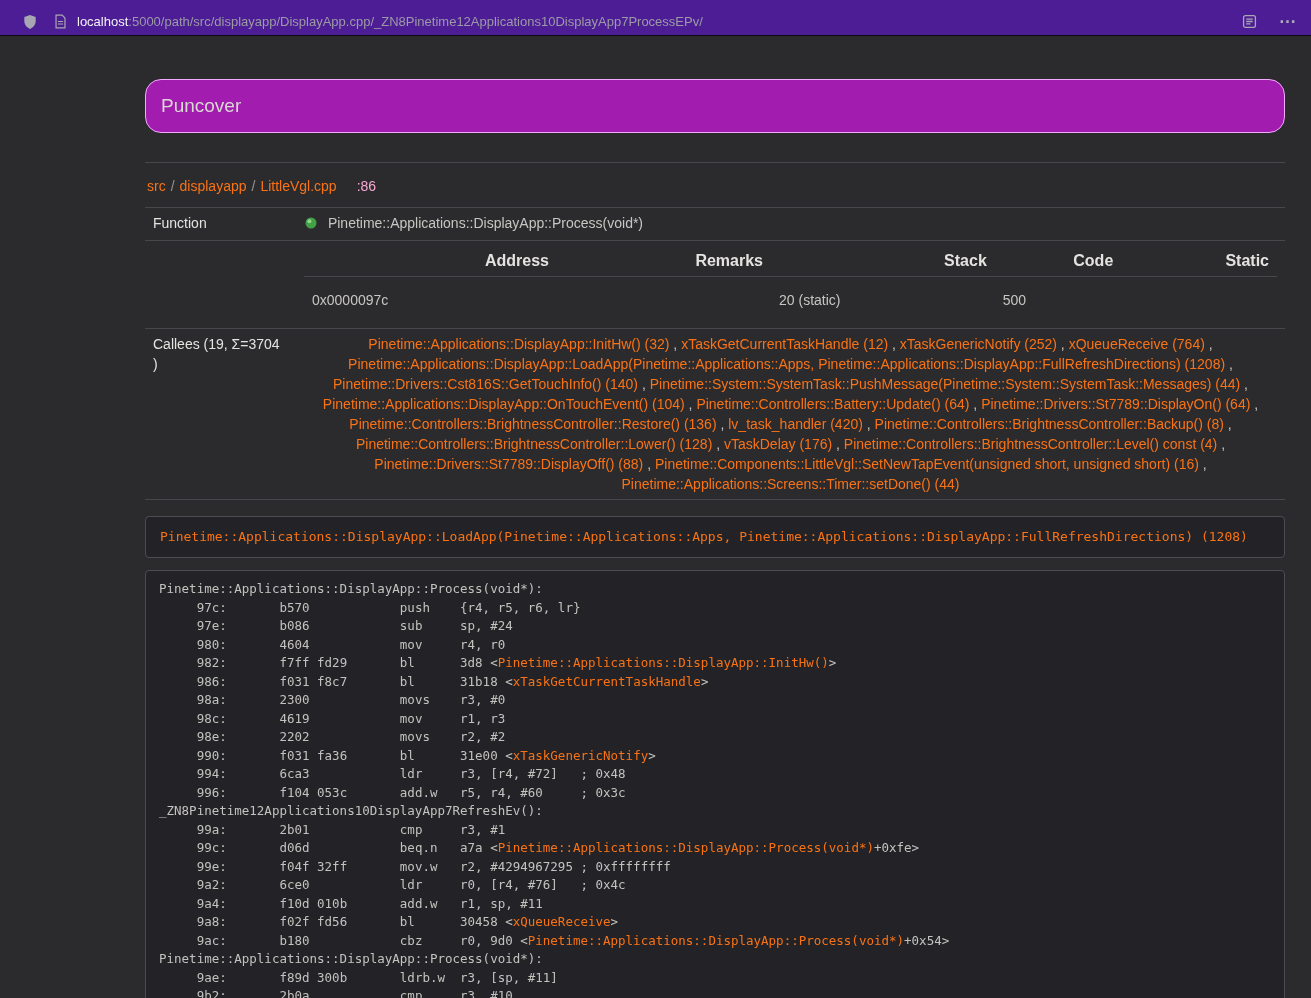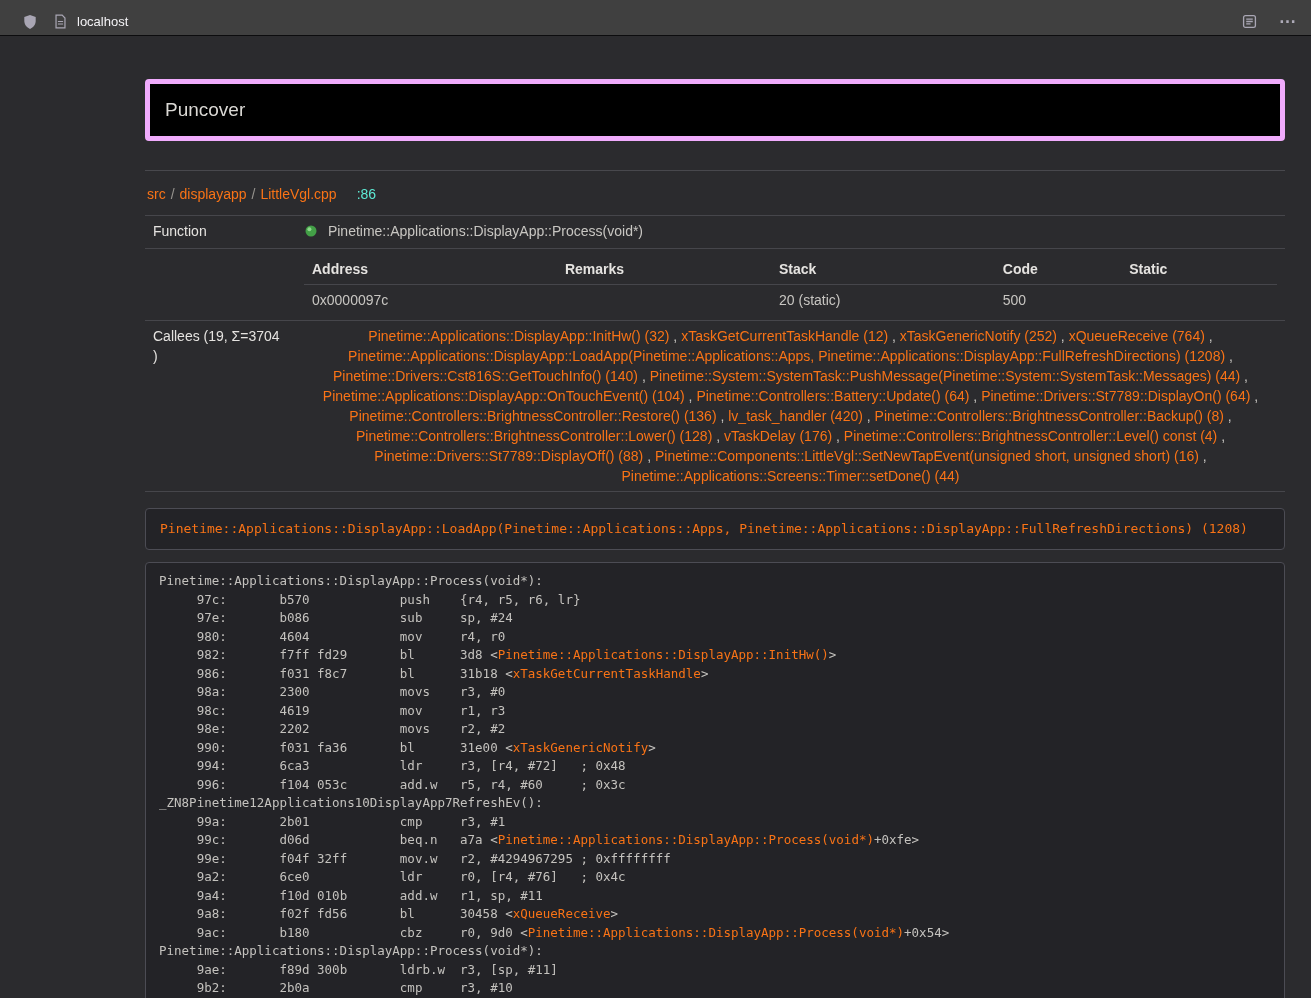--- a/index.html
+++ b/index.html
@@ -7,50 +7,50 @@
   body {
     width: 1311px; height: 998px; overflow: hidden;
     background: #2b2b2e;
     font-family: "Liberation Sans", sans-serif;
     font-size: 14px; color: #c8c6c2;
   }
   a { color: #f97316; text-decoration: none; }
 
   
   .chrome {
-    height: 36px; background: #404040; border-bottom: 1px solid #0c0c0e;
+    height: 36px; background: #4c1d95; border-bottom: 1px solid #0c0c0e;
     display: flex; align-items: center; padding: 8px 14px 0 22px;
   }
   .ci { display: inline-flex; align-items: center; justify-content: center; }
   .ci.shield { margin-right: 16px; }
   .ci.fav { margin-right: 10px; }
   .urlbar { flex: 1; display: flex; align-items: center; font-size: 13px; white-space: nowrap; overflow: hidden; }
   .url-domain { color: #f4f3f6; }
   .url-rest { color: #9c9aa5; }
   .ci.reader { margin: 0 22px 0 12px; }
   .dots { color: #aeabb8; font-size: 17px; font-weight: bold; line-height: 1; letter-spacing: 1px; cursor: default; }
 
   
   .container { width: 1140px; margin: 43px 0 0 145px; }
-  .title-panel { background: #000000; border: 5px solid #f0abfc; border-radius: 4px; padding: 15px; }
+  .title-panel { background: #a21caf; border: 1px solid #f0abfc; border-radius: 16px; padding: 15px; }
   .title-panel .t { font-size: 19px; color: #dad8d4; }
   hr.divider { border: 0; border-top: 1px solid #48484d; margin: 29px 0 0 0; }
   .breadcrumb { margin: 15px 0 13px 2px; }
   .breadcrumb .sep { color: #97948f; padding: 0 5px; }
-  .breadcrumb .lineno { color: #5eead4; padding-left: 20px; }
+  .breadcrumb .lineno { color: #f9a8d4; padding-left: 20px; }
 
   table.func { width: 100%; border-collapse: collapse; }
   table.func > tbody > tr { border-top: 1px solid #46464b; }
   table.func > tbody > tr.last { border-bottom: 1px solid #46464b; }
   table.func > tbody > tr > td { padding: 5px 8px; vertical-align: top; line-height: 20px; }
   td.label-col { width: 151px; font-weight: normal; color: #e5e3e0; }
   td.stats-cell { padding: 0; }
   table.stats { width: 100%; border-collapse: collapse; }
-  table.stats th { text-align: left; font-weight: bold; color: #e5e3e0; padding: 5px 8px; border-bottom: 1px solid #46464b; line-height: 20px; font-size: 14px; }
-  table.stats td { padding: 5px 8px; line-height: 20px; }
+  table.stats th { text-align: right; font-weight: bold; color: #e5e3e0; padding: 5px 8px; border-bottom: 1px solid #46464b; line-height: 20px; font-size: 16px; }
+  table.stats td { padding: 13px 8px; line-height: 20px; }
   .c1 { width: 26%; } .c2 { width: 22%; } .c3 { width: 23%; } .c4 { width: 13%; } .c5 { width: 16%; }
   .func-name { color: #c8c6c2; }
   .func-icon { display: inline-block; vertical-align: -2px; margin-right: 6px; }
   .callees-cell { line-height: 20px; text-align: center; }
 
   .alert-panel {
     margin-top: 16px; background: #232327; border: 1px solid #4c4c54; border-radius: 4px;
     padding: 10px 14px; font-family: "DejaVu Sans Mono", monospace; font-size: 13px; line-height: 20px;
   }
   pre.code {
@@ -69,20 +69,21 @@
       </svg>
   </span>
   <span class="ci fav">
     <svg width="13" height="15" viewBox="0 0 14 16">
         <path fill="none" stroke="#a9a6b4" stroke-width="1.3" d="M2.2 1.2h6.6l3 3v10.6H2.2z"></path>
         <path fill="none" stroke="#a9a6b4" stroke-width="1.1" d="M4.2 8h5.6M4.2 10.6h5.6"></path>
       </svg>
   </span>
   <div class="urlbar">
     <span class="url-domain">localhost</span>
+      <span class="url-rest">:5000/path/src/displayapp/DisplayApp.cpp/_ZN8Pinetime12Applications10DisplayApp7ProcessEPv/</span>
   </div>
   <span class="ci reader">
     <svg width="15" height="15" viewBox="0 0 16 16">
         <rect x="1.7" y="1.7" width="12.6" height="12.6" rx="2" fill="none" stroke="#a9a6b4" stroke-width="1.4"></rect>
         <path fill="none" stroke="#a9a6b4" stroke-width="1.4" d="M4.5 5.5h7M4.5 8h7M4.5 10.5h4.6"></path>
       </svg>
   </span>
   <span class="dots">⋯</span>
 </div>
 

